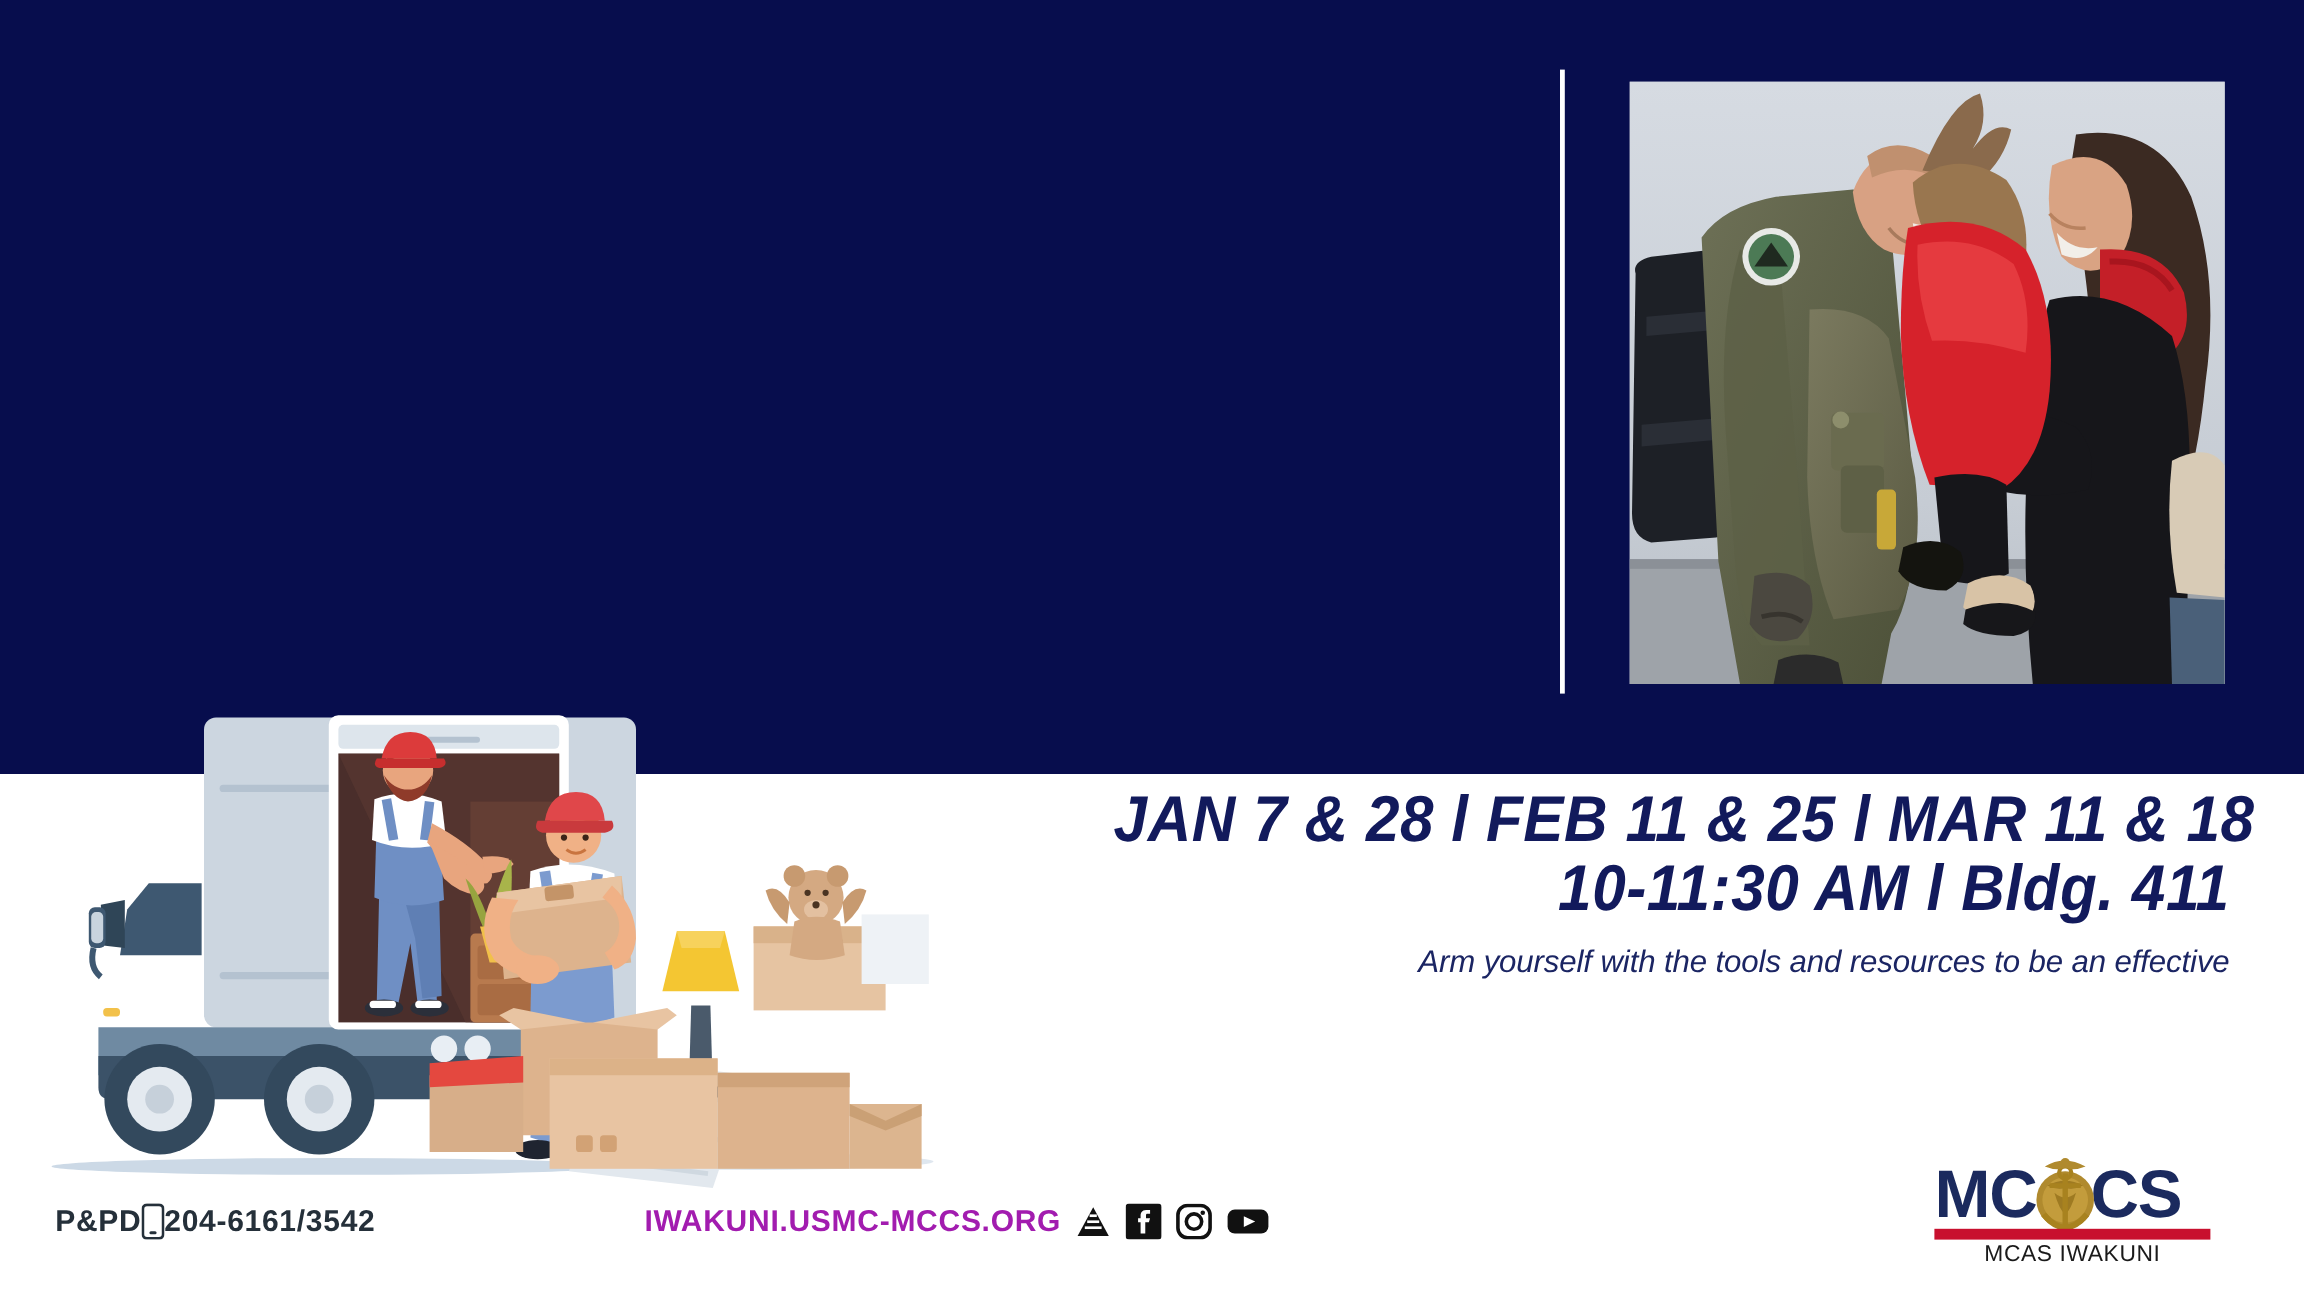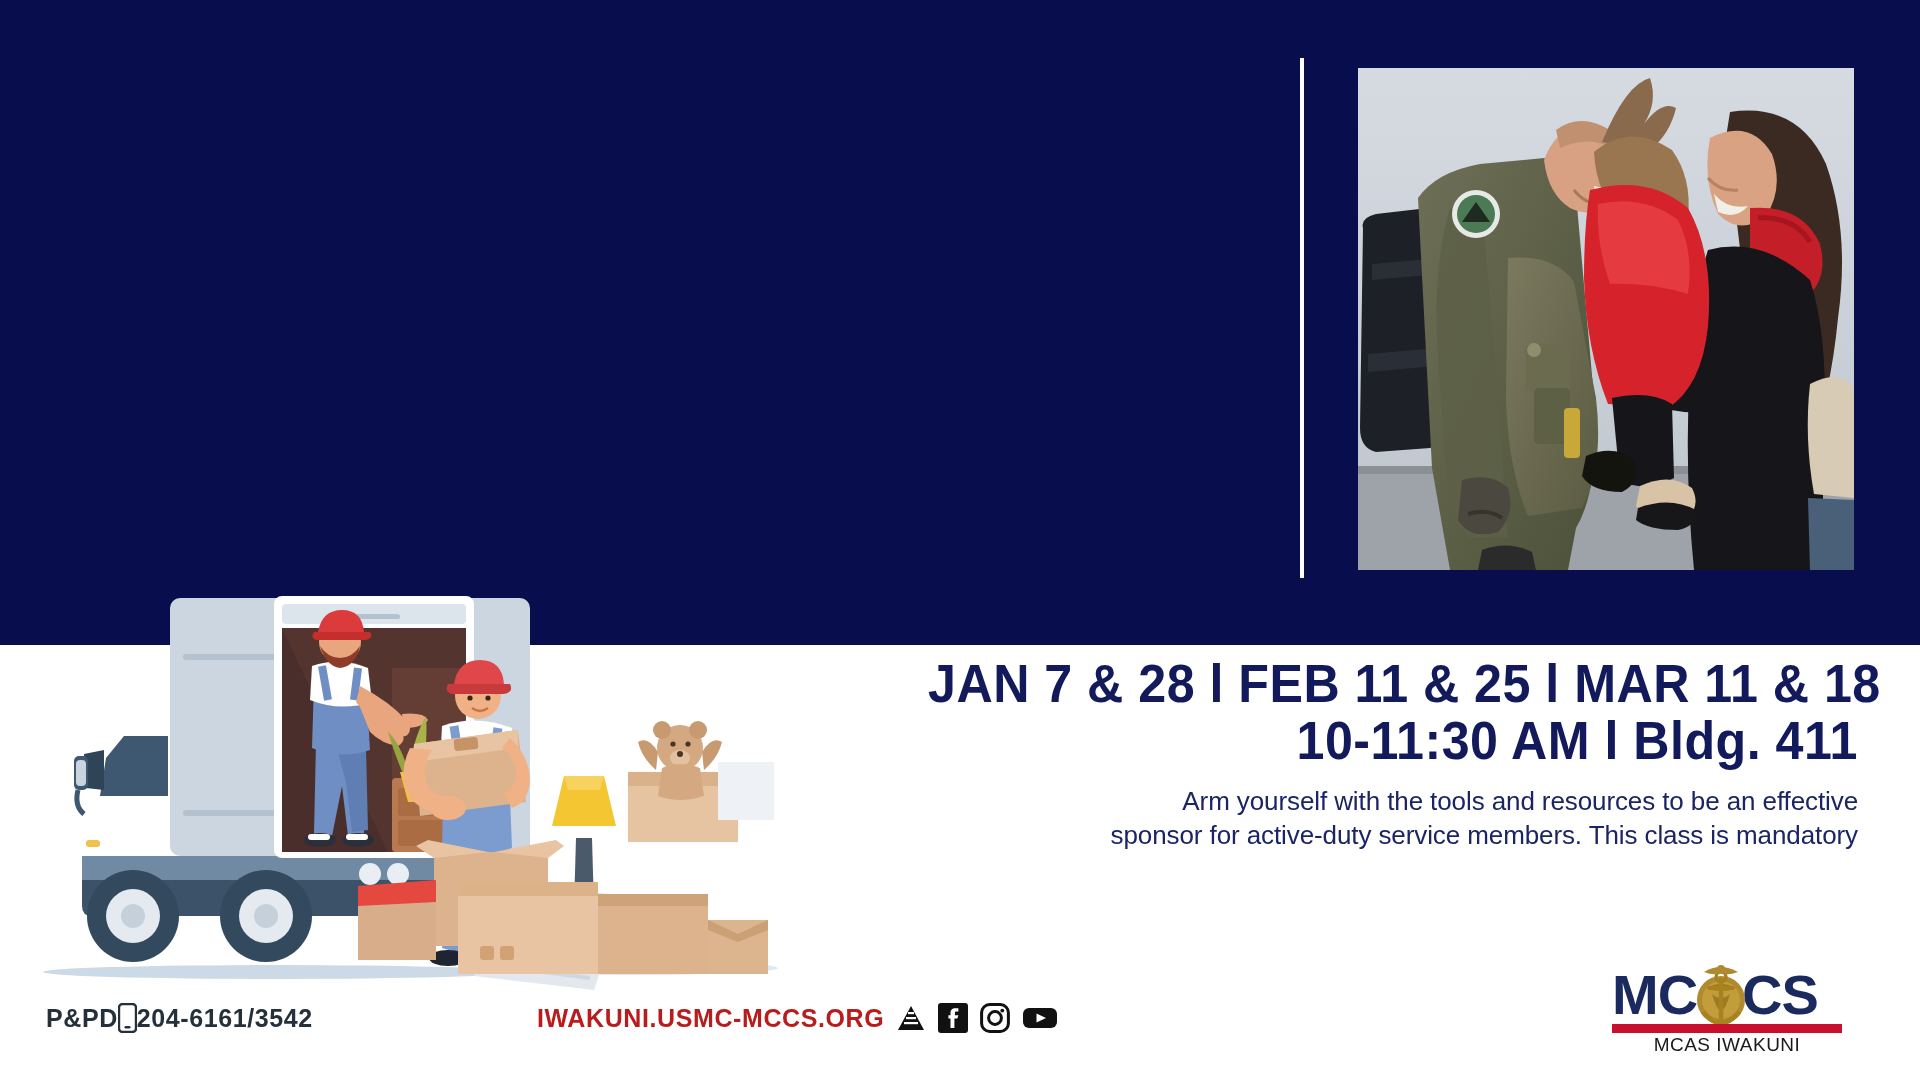--- a/index.html
+++ b/index.html
@@ -53,21 +53,21 @@
   
   .hero-photo {
     position:absolute; left:1358px; top:68px;
     width:496px; height:502px;
     overflow:hidden;
     background:#c9ced6;
   }
   .hero-photo svg { display:block; width:100%; height:100%; }
 
   
-  .lower { position:absolute; left:0; top:645px; width:1886px; height:435px; }
+  .lower { position:absolute; left:0; top:645px; width:1886px; height:435px;font-style:italic; }
 
   
   .illus {
     position:absolute; left:28px; top:-55px;
     width:830px; height:420px;
   }
   .illus svg { display:block; width:100%; height:100%; }
 
   
   .info-col {
@@ -101,21 +101,21 @@
     position:absolute; left:46px; top:1003px;
     display:flex; align-items:center; 
     color:#25303a;
     font-weight:bold;
     font-size:25px;
     letter-spacing:0.6px;
   }
   .footer-web {
     position:absolute; left:537px; top:1003px;
     display:flex; align-items:center; gap:12px;
-    color:#b91c1c;
+    color:#a21caf;
     font-weight:bold;
     font-size:25px;
     letter-spacing:0.6px;
   }
   .phone-icon svg, .soc svg { display:block; }
   .soc { line-height:0; }
 
   
   .mccs {
     position:absolute; left:1608px; top:962px;
@@ -378,21 +378,20 @@
         <path d="M680 330 L740 330 L740 384 L680 384 Z" fill="#dcb58f"></path>
         <path d="M680 330 L710 344 L740 330 L740 340 L710 352 L680 340 Z" fill="#caa075"></path>
       </svg>
     </div>
 
     <div class="info-col">
       <div class="date-line">JAN 7 &amp; 28  l  FEB 11 &amp; 25  l  MAR 11 &amp; 18</div>
       <div class="date-line">10-11:30 AM  l  Bldg. 411</div>
       <div class="body-copy">
         <span>Arm yourself with the tools and resources to be an effective</span>
-        <span>sponsor for active-duty service members. This class is mandatory</span>
       </div>
     </div>
   </div>
 
   <div class="footer-left">
     <span>P&amp;PD</span>
     <span class="phone-icon">
       <svg width="19" height="30" viewBox="0 0 19 30">
         <rect x="1" y="1" width="17" height="28" rx="3.5" fill="none" stroke="#25303a" stroke-width="2.4"></rect>
         <rect x="6.5" y="23" width="6" height="2.6" rx="1.3" fill="#25303a"></rect>

